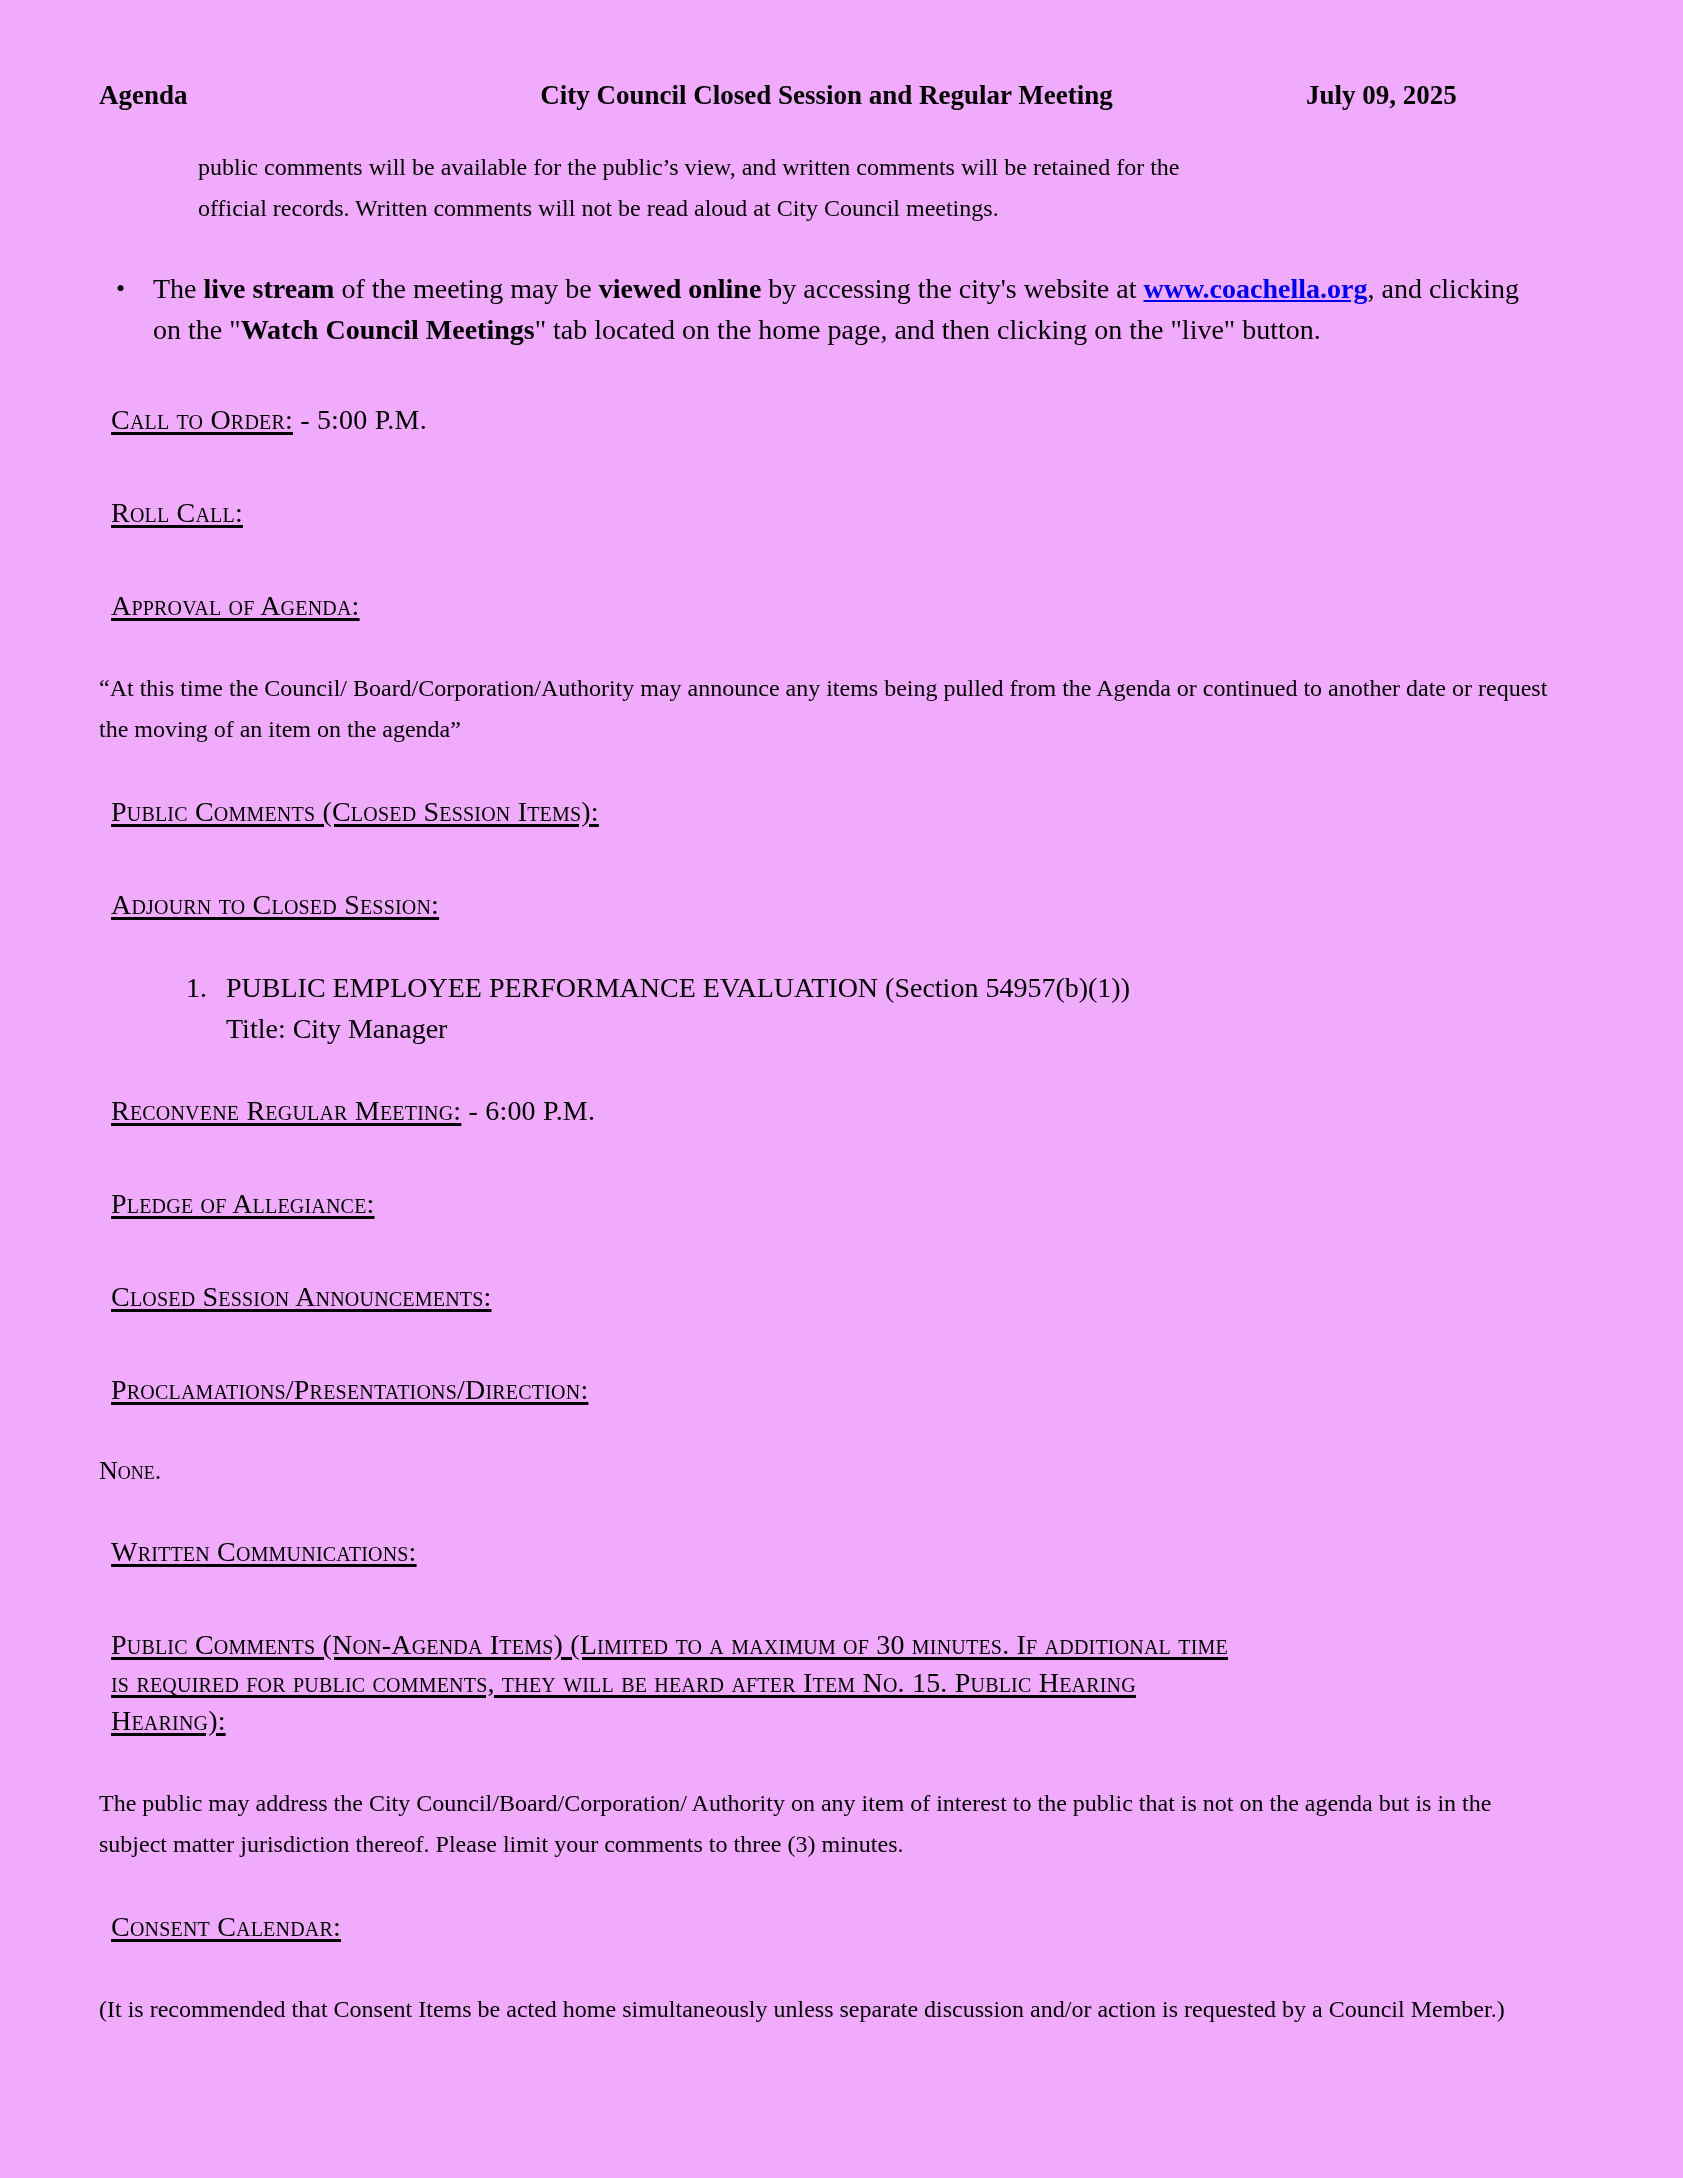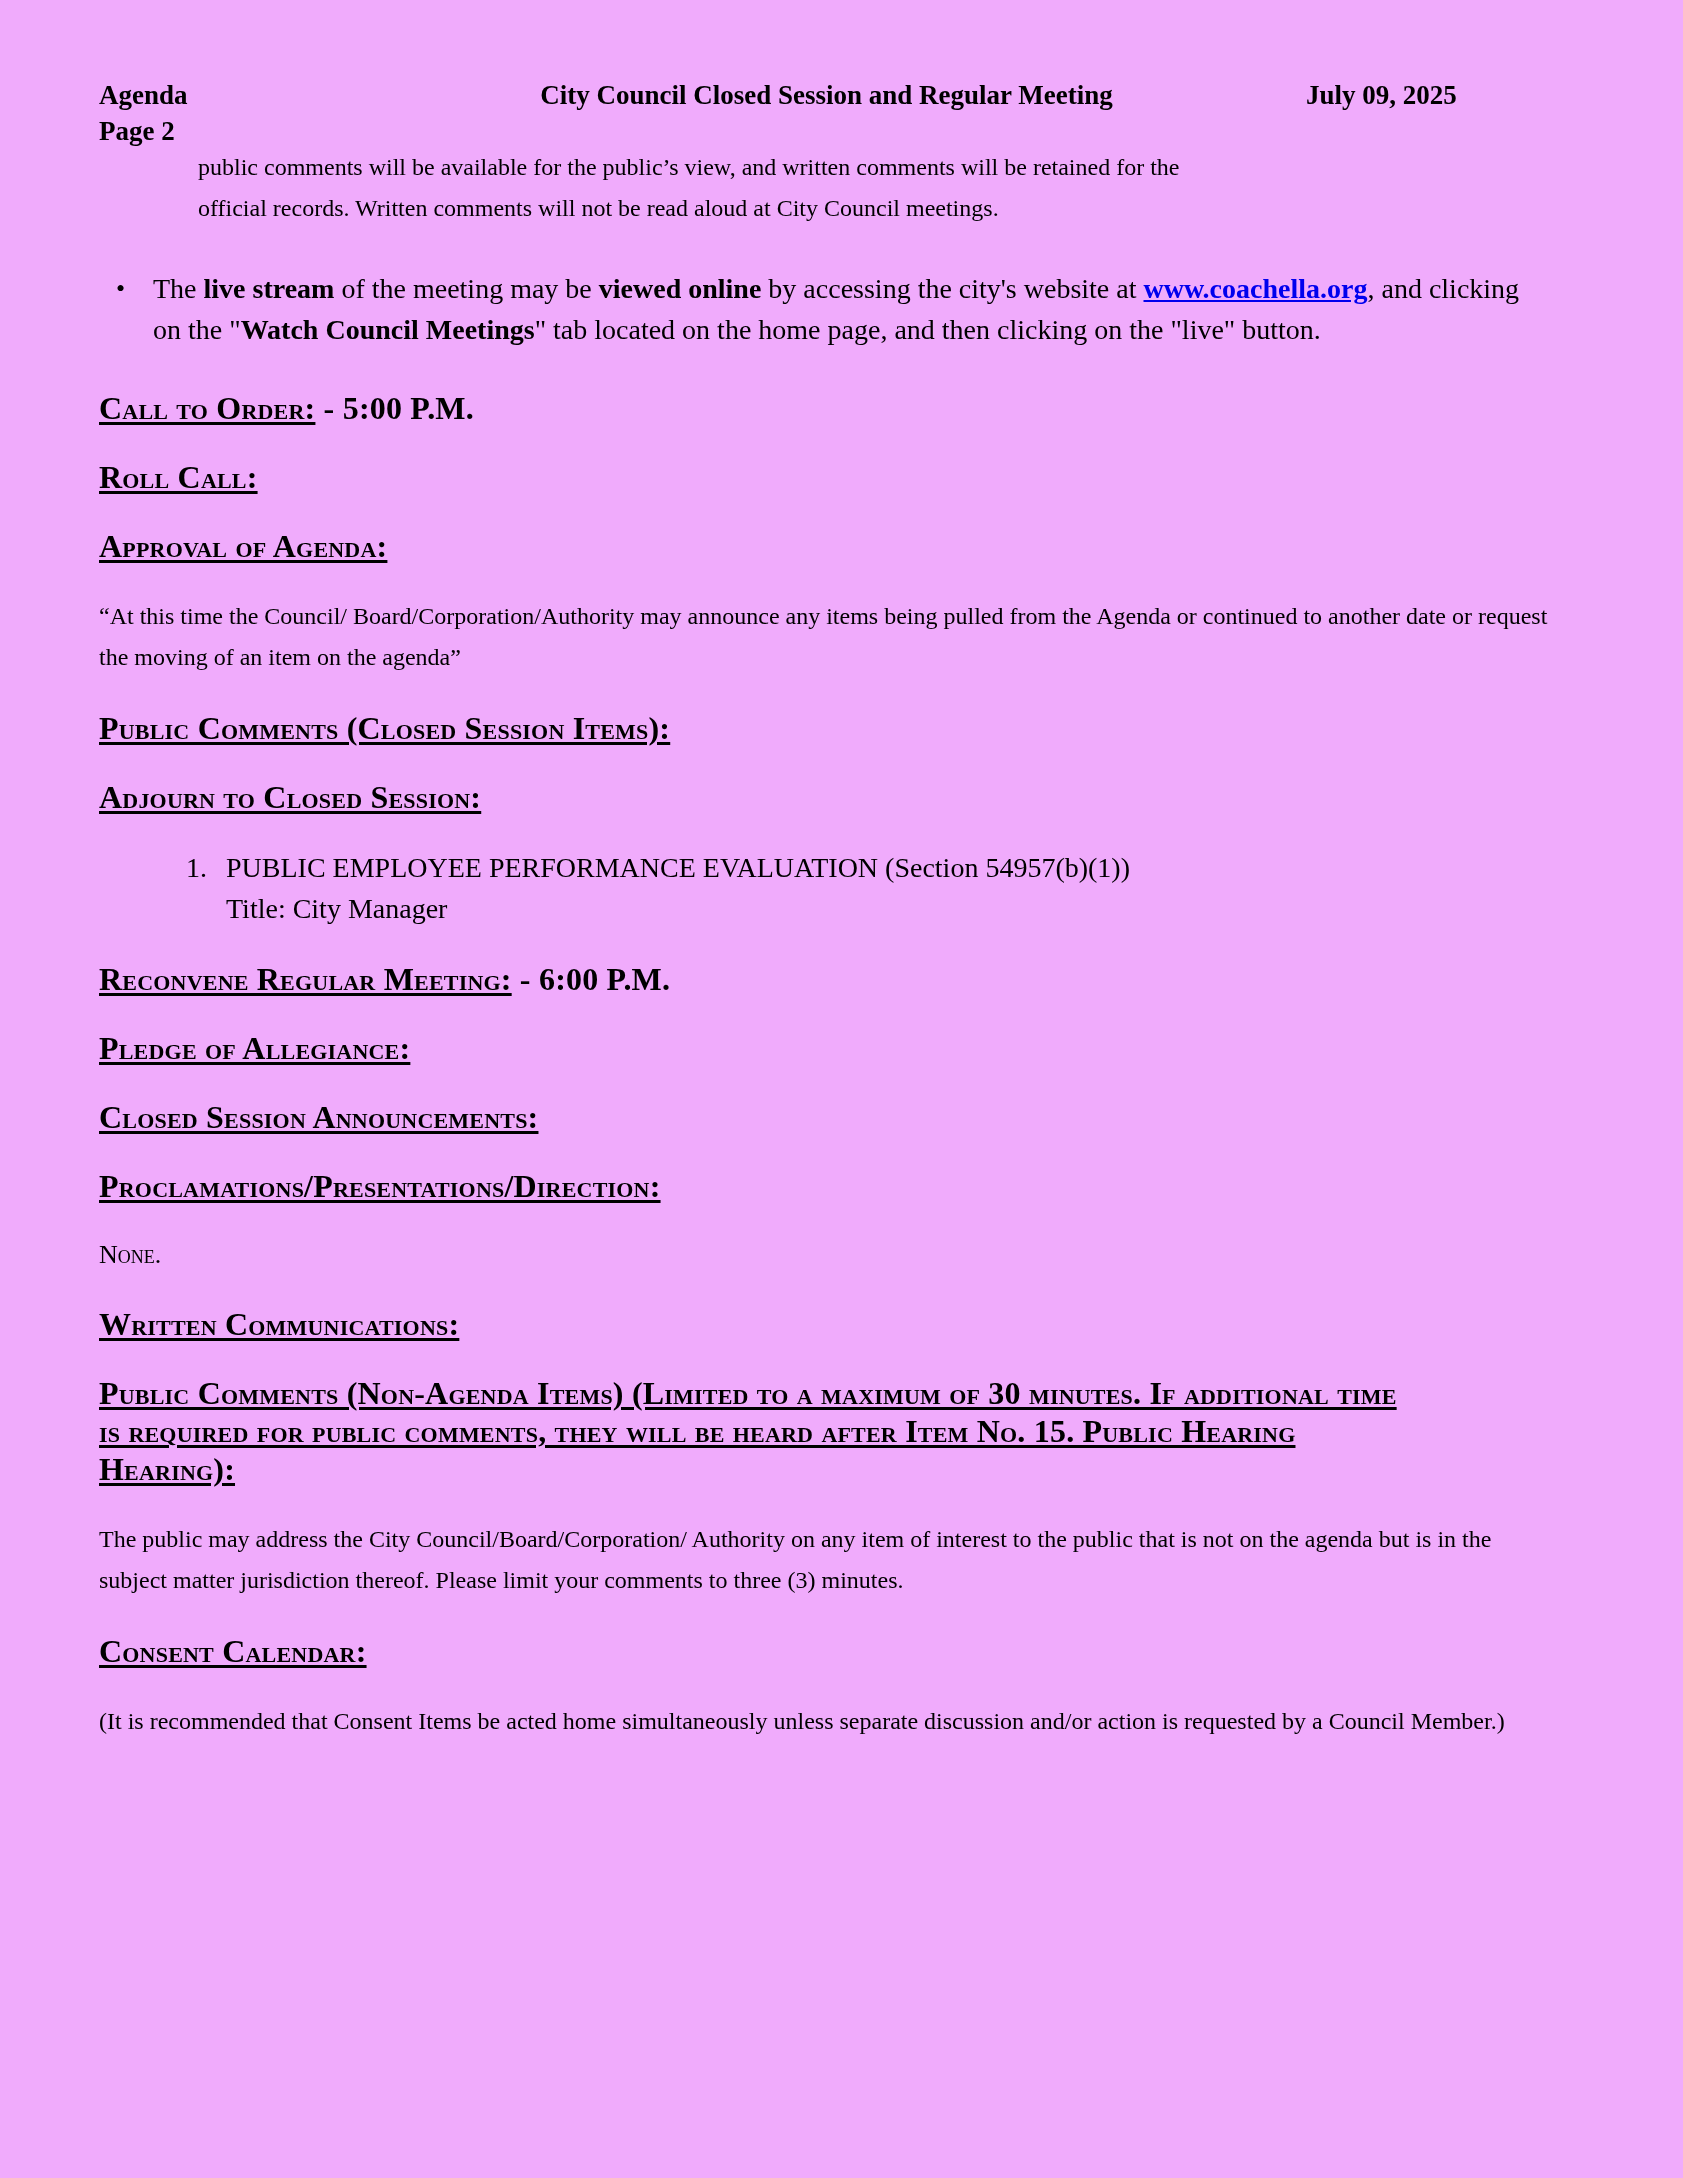--- a/index.html
+++ b/index.html
@@ -90,24 +90,24 @@
   b, strong { font-weight: bold; }
 
   a.link {
     color: #0000ee;
     font-weight: bold;
     text-decoration: underline;
   }
 
   
   .heading {
-    margin: 0;
-    font-size: 32px;
+    margin: 12px;
+    font-size: 28px;
     line-height: 38px;
-    font-weight: bold;
+    font-weight: normal;
     font-variant: small-caps;
     letter-spacing: 0.2px;
   }
   .heading .u {
     text-decoration: underline;
     text-underline-offset: 3px;
     text-decoration-thickness: 3px;
   }
   .heading .plain {
     font-variant: normal;
@@ -154,21 +154,20 @@
 <body>
 
 <div class="page">
 
   <div class="header">
     <div class="header-row">
       <div class="hdr-left">Agenda</div>
       <div class="hdr-center">City Council Closed Session and Regular Meeting</div>
       <div class="hdr-right">July 09, 2025</div>
     </div>
-    <div class="hdr-page">Page 2</div>
   </div>
 
   <div class="body">
 
     <div class="indent-block">
       <p class="para">public comments will be available for the public’s view, and written comments will be retained for the</p>
       <p class="para">official records. Written comments will not be read aloud at City Council meetings.</p>
     </div>
 
     <div class="gap-lg"></div>

